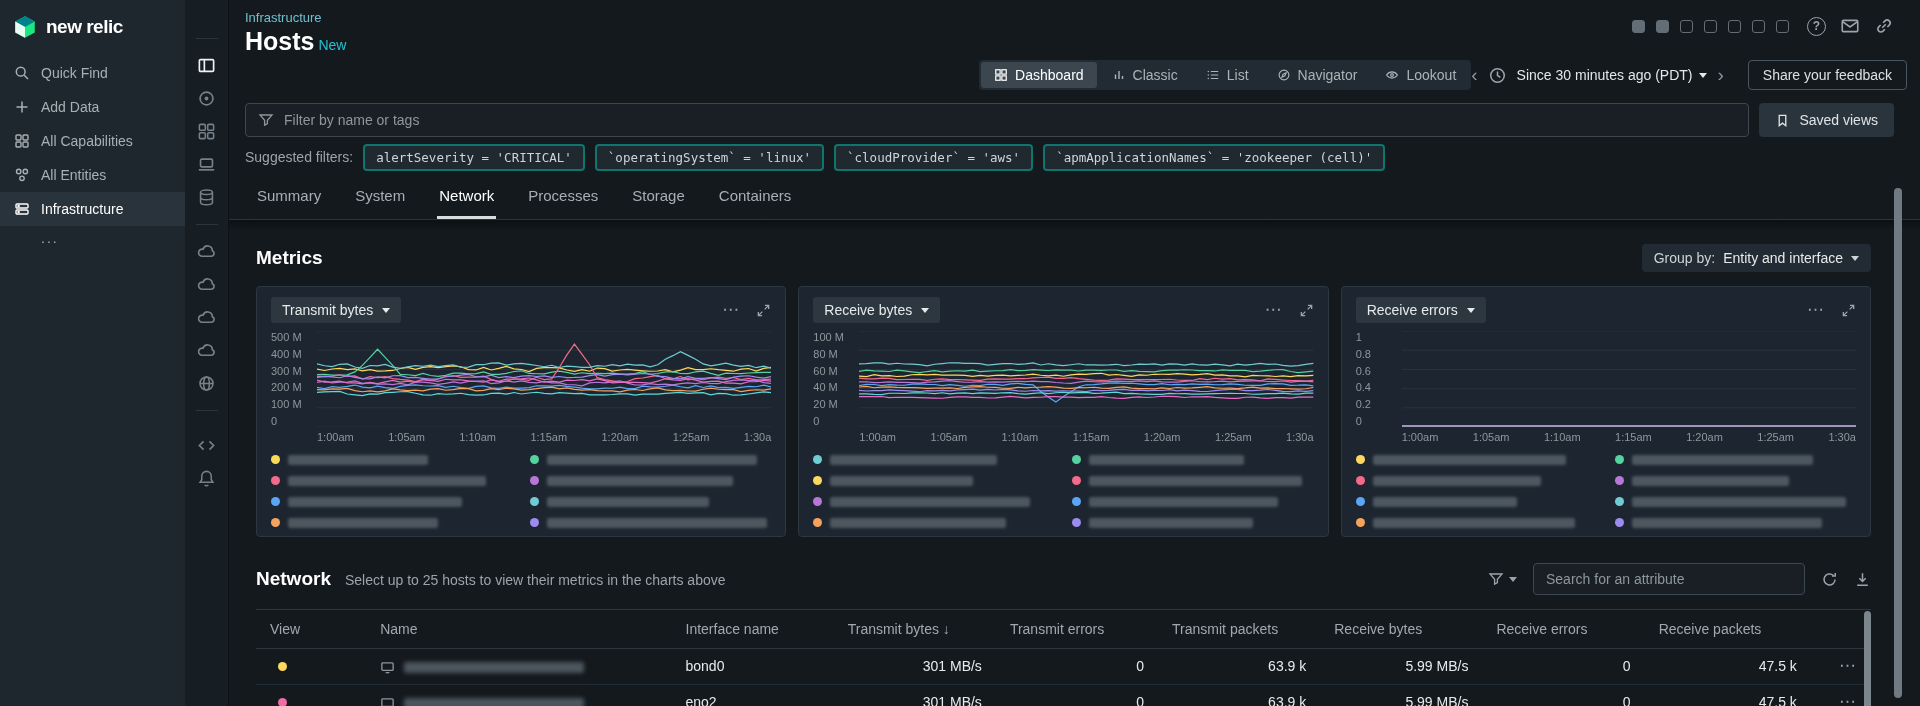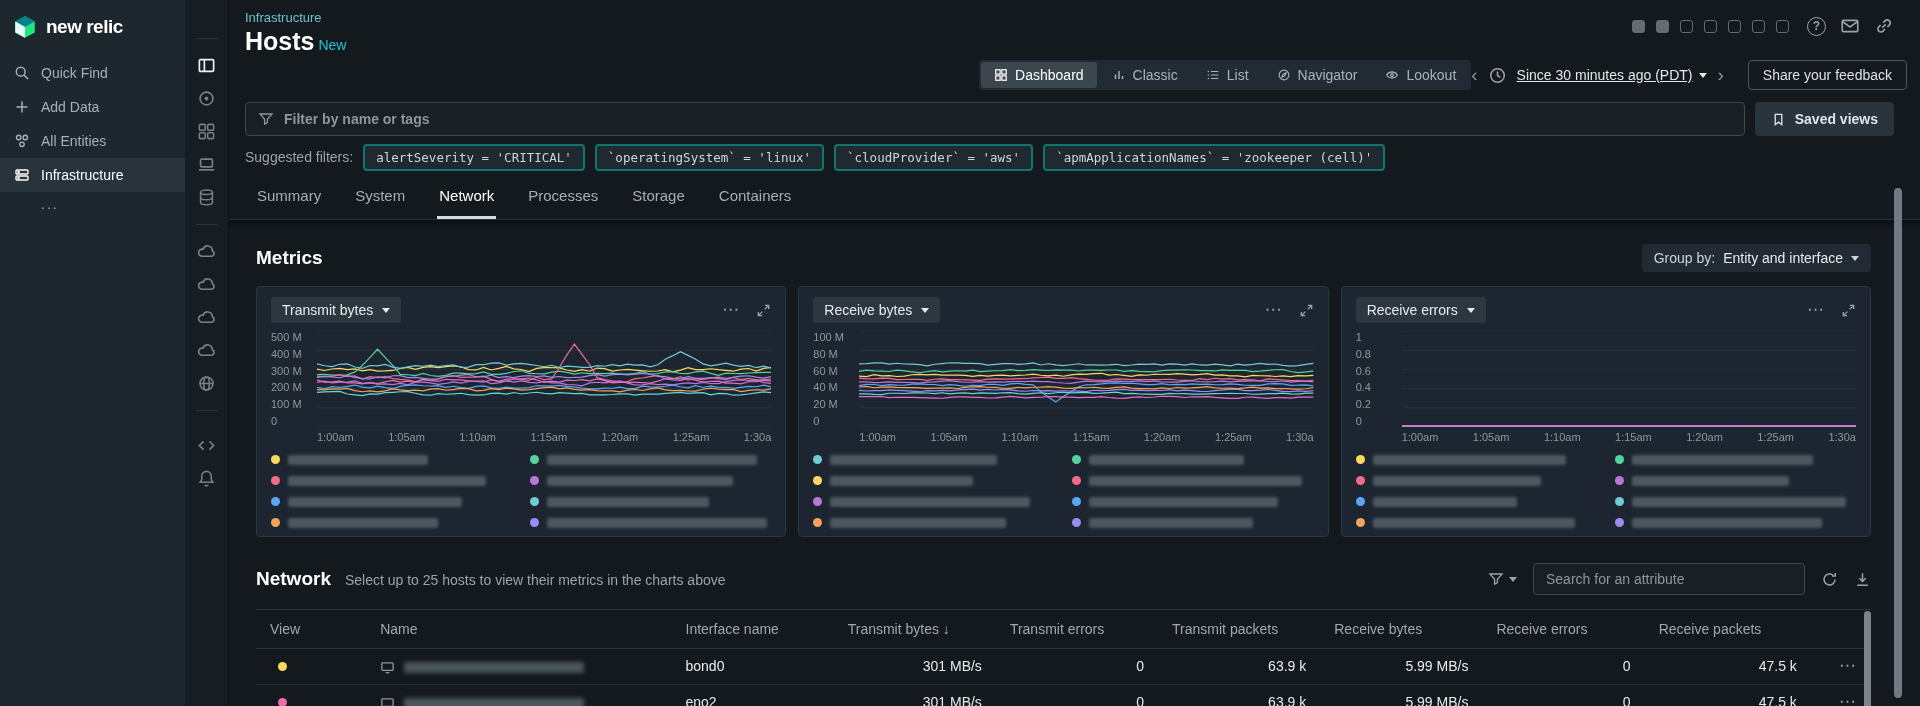--- a/index.html
+++ b/index.html
@@ -35,24 +35,24 @@
   .sq { width:13px; height:13px; border:1.5px solid #626d75; border-radius:3px; }
   .sq.fill { background:#626d75; }
   .util-icons { display:flex; gap:14px; color:#9aa4a9; align-items:center; }
   .help-circle { width:19px; height:19px; border:1.5px solid #9aa4a9; border-radius:50%; display:flex; align-items:center; justify-content:center; font-size:12px; font-weight:700; color:#9aa4a9; }
 
   .toolbar-row { display:flex; justify-content:flex-end; align-items:center; padding:2px 13px 6px 16px; height:42px; }
   .view-switcher { display:flex; background:#222b33; border-radius:4px; padding:2px; gap:2px; }
   .view-tab { display:flex; align-items:center; gap:7px; padding:5px 13px; border-radius:3px; color:#aab3b8; font-size:14px; cursor:pointer; white-space:nowrap; }
   .view-tab.active { background:#3b464f; color:#fff; }
   .time-area { display:flex; align-items:center; gap:10px; color:#9aa4a9; }
-  .time-label { display:flex; align-items:center; gap:7px; color:#e3e7e8; font-size:14px; cursor:pointer;text-decoration:underline; }
+  .time-label { display:flex; align-items:center; gap:7px; color:#e3e7e8; font-size:14px; cursor:pointer; }
   .feedback-btn { margin-left:14px; border:1px solid #4a555d; border-radius:4px; padding:6px 14px; color:#dbe0e2; font-size:14px; cursor:pointer; background:transparent; font-family:inherit; }
 
-  .filter-row { display:flex; align-items:flex-start; gap:10px; padding:4px 26px 6px 16px; height:46px;font-weight:bold; }
+  .filter-row { display:flex; align-items:center; gap:10px; padding:4px 26px 6px 16px; height:46px; }
   .filter-input { flex:1; display:flex; align-items:center; gap:10px; background:#191f25; border:1px solid #3d474f; border-radius:4px; height:34px; padding:0 12px; color:#8d979c; cursor:text; }
   .saved-views { display:flex; align-items:center; gap:9px; background:#2a343c; border-radius:4px; height:34px; padding:0 16px; color:#e0e4e6; cursor:pointer; white-space:nowrap; }
 
   .suggested-row { display:flex; align-items:center; gap:10px; padding:2px 26px 10px 16px; height:34px; color:#9aa4a9; }
   .pill { border:2px solid #0f766e; background:#20292f; border-radius:4px; padding:4px 11px; font-family:"DejaVu Sans Mono", monospace; font-size:12.5px; color:#ced5d8; cursor:pointer; white-space:nowrap; }
 
   .tabs-row { display:flex; gap:30px; padding:0 26px; border-bottom:1px solid #2a343c; height:42px; align-items:flex-end;text-align:center; }
   .tab { padding:0 2px 12px; font-size:15px; color:#a5afb4; cursor:pointer; border-bottom:3px solid transparent; }
   .tab.active { color:#fff; border-bottom-color:#d7dcdf; }
   .tab-shadow { height:10px; background:linear-gradient(rgba(5,8,10,.55), rgba(5,8,10,0)); flex:none; }
@@ -122,20 +122,29 @@
           <circle cx="6.7" cy="6.7" r="4.4"></circle>
           <path d="M10.2 10.2L14 14"></path>
         </svg>
       <span>Quick Find</span>
     </div>
     <div class="nav-item">
       <svg class="ic" width="16" height="16" viewBox="0 0 16 16" fill="none" stroke="currentColor" stroke-width="1.5">
           <path d="M8 2.5v11M2.5 8h11"></path>
         </svg>
       <span>Add Data</span>
+    </div>
+    <div class="nav-item">
+      <svg class="ic" width="16" height="16" viewBox="0 0 16 16" fill="none" stroke="currentColor" stroke-width="1.4">
+          <rect x="2" y="2" width="5" height="5" rx="1"></rect>
+          <rect x="9" y="2" width="5" height="5" rx="1"></rect>
+          <rect x="2" y="9" width="5" height="5" rx="1"></rect>
+          <rect x="9" y="9" width="5" height="5" rx="1"></rect>
+        </svg>
+      <span>All Capabilities</span>
     </div>
     <div class="nav-item">
       <svg class="ic" width="16" height="16" viewBox="0 0 16 16" fill="none" stroke="currentColor" stroke-width="1.4">
           <circle cx="4.7" cy="4.5" r="2.2"></circle>
           <circle cx="11.3" cy="4.5" r="2.2"></circle>
           <circle cx="8" cy="11.3" r="2.2"></circle>
         </svg>
       <span>All Entities</span>
     </div>
     <div class="nav-item active">

